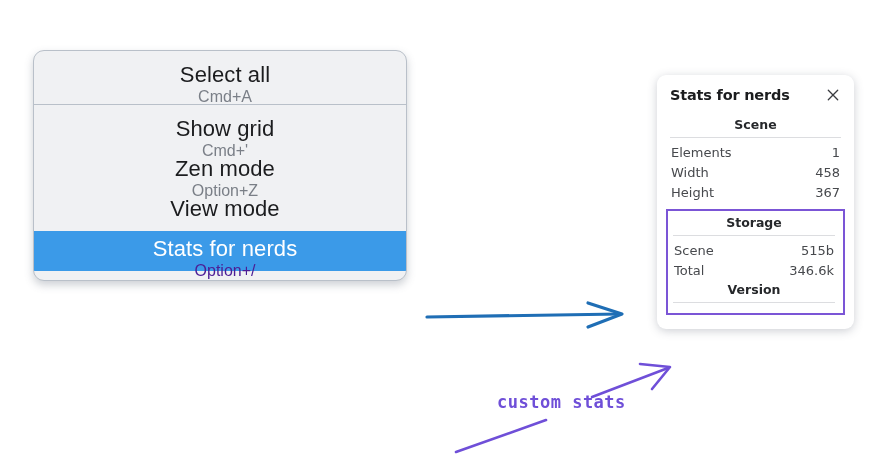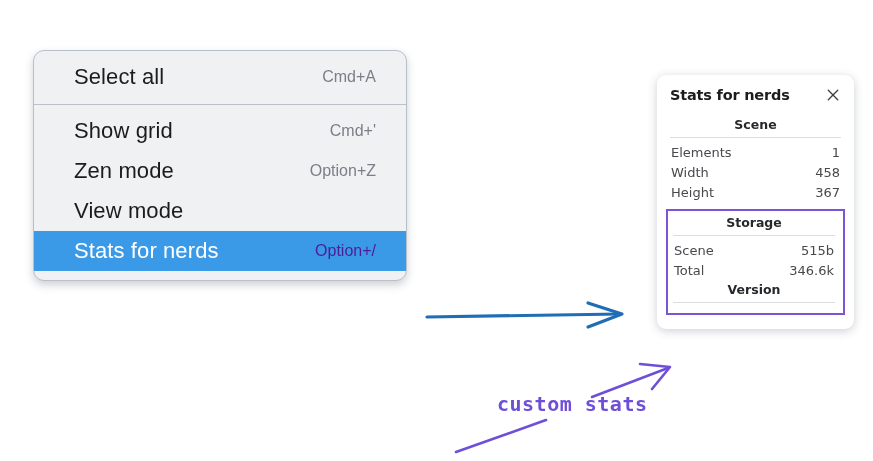--- a/index.html
+++ b/index.html
@@ -37,20 +37,21 @@
     margin: 7px 0 6px 0;
   }
   .menu-item {
     display: flex;
     align-items: center;
     justify-content: space-between;
     padding: 5px 30px 6px 40px;
     box-sizing: border-box;
     height: 40px;
     cursor: default;
+    flex-direction: column;
   }
   .menu-item .mi-label {
     font-size: 22px;
     color: #1b1c1e;
     letter-spacing: 0.1px;
     white-space: nowrap;
   }
   .menu-item .mi-shortcut {
     font-size: 16px;
     color: #7a7f87;
@@ -139,21 +140,21 @@
     top: 0;
     width: 873px;
     height: 461px;
     pointer-events: none;
   }
   .annot-text {
     position: absolute;
     left: 497px;
     top: 392px;
     font-family: "DejaVu Sans Mono", monospace;
-    font-size: 20px;
+    font-size: 17px;
     font-weight: bold;
     color: #6f4fd8;
     letter-spacing: 0.5px;
     white-space: nowrap;
   }
 </style>
 </head>
 <body>
 
 <div class="context-menu">

